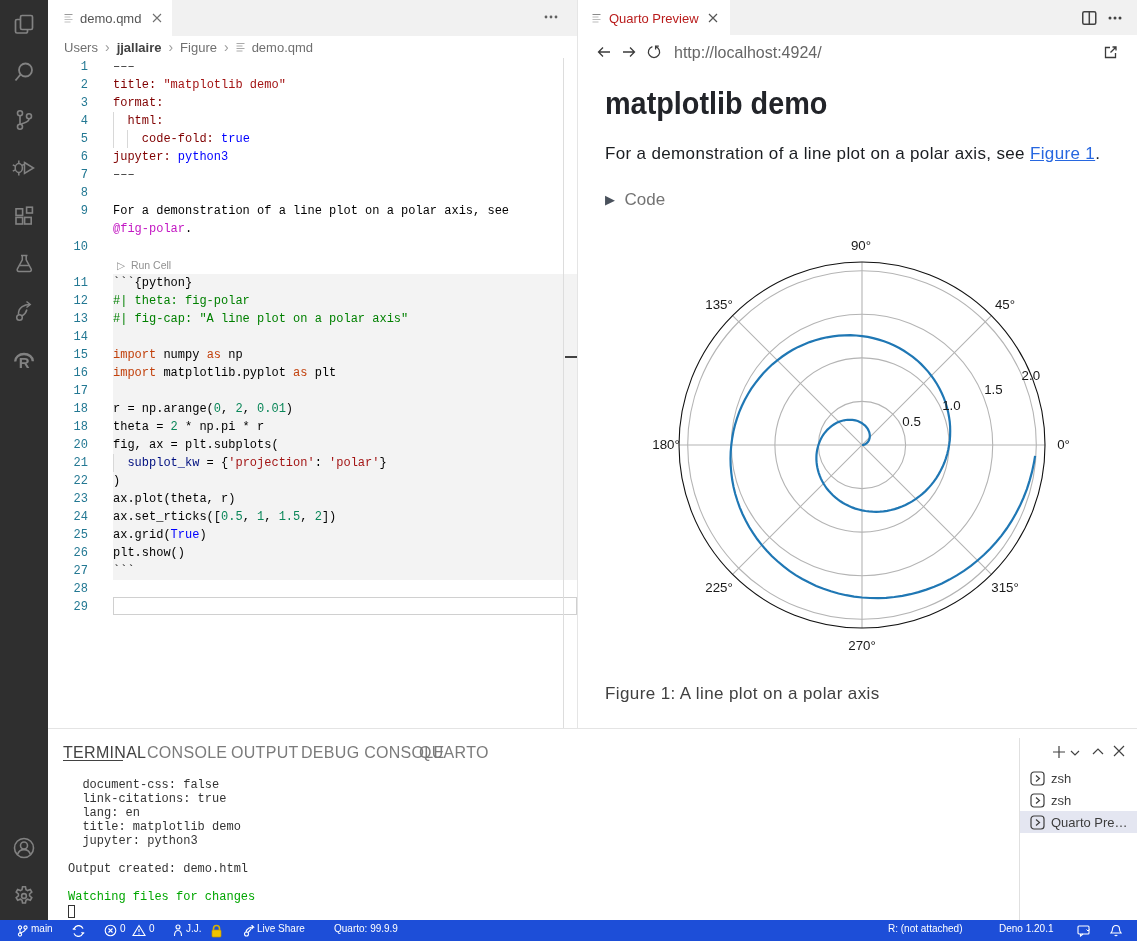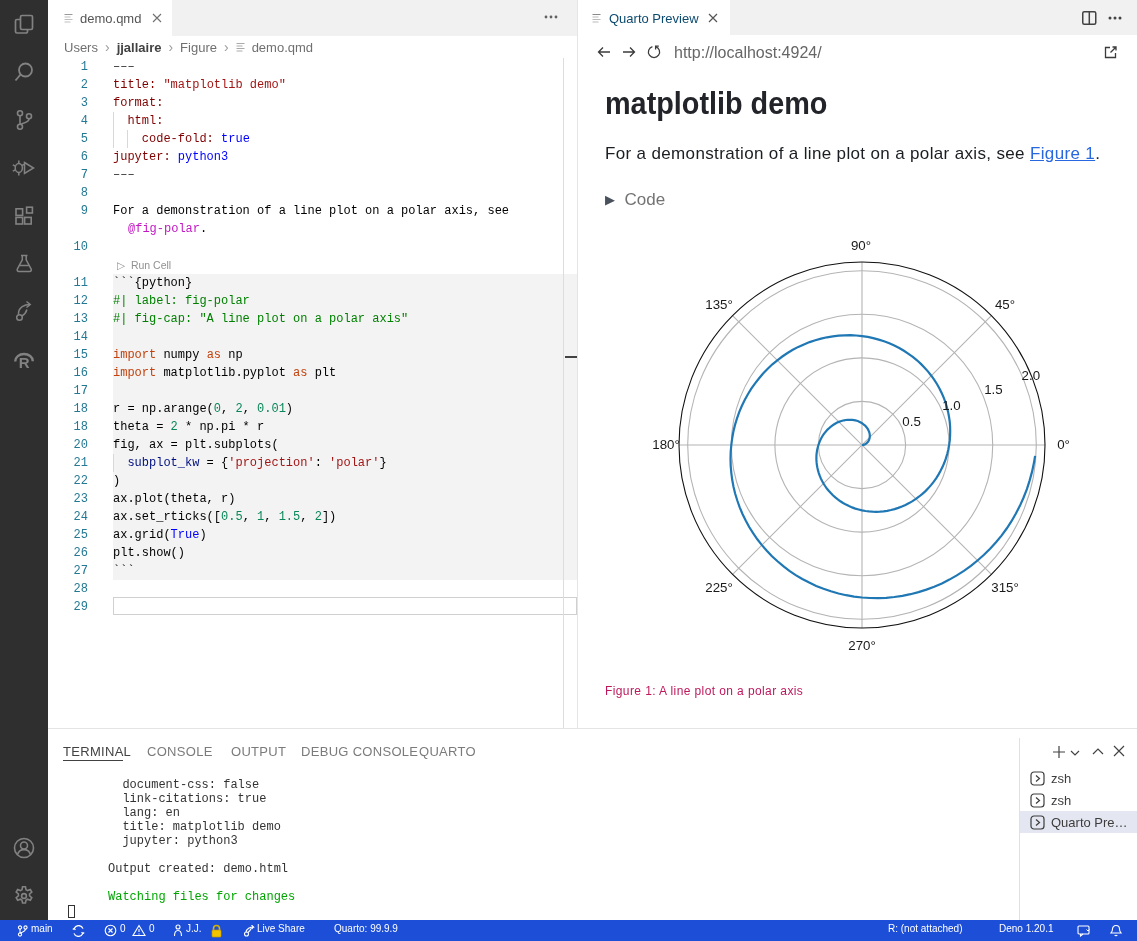--- a/index.html
+++ b/index.html
@@ -17,22 +17,22 @@
   .bsep { margin:0 7px; color:#9d9d9d; font-size:14px; }
   
   .ln { position:absolute; left:48px; width:40px; text-align:right; font:12px/18px "Liberation Mono",monospace; color:#237893; height:18px; }
   .cr { position:absolute; left:113px; font:12px/18px "Liberation Mono",monospace; color:#000; height:18px; white-space:pre; }
   .k { color:#800000; } .s { color:#a31515; } .kw { color:#c2410c; }
   .n { color:#098658; } .b { color:#0000ff; } .v { color:#001080; } .c { color:#008000; }
   .mg { color:#c317c3; } .gy { color:#333; }
   #cellbg { position:absolute; left:113px; top:274px; width:464px; height:306px; background:#f3f3f3; }
   
   #panel { position:absolute; left:48px; top:728px; width:1089px; height:192px; background:#fff; border-top:1px solid #e4e4e4; }
-  .ptab { position:absolute; top:15px; font-size:13px; letter-spacing:.3px; color:#7b7b7b; }
-  .term { position:absolute; left:20px; font:12px/14px "Liberation Mono",monospace; color:#333; white-space:pre;margin-left:40px; }
+  .ptab { position:absolute; top:15px; font-size:16px; letter-spacing:.3px; color:#7b7b7b; }
+  .term { position:absolute; left:20px; font:12px/14px "Liberation Mono",monospace; color:#333; white-space:pre; }
   .tli { position:absolute; left:982px; height:22px; font:13px/22px "Liberation Sans",sans-serif; color:#3d3d3d; }
   .ticsvg { margin-right:6px; vertical-align:-3px; }
   
   #status { position:absolute; left:0; top:920px; width:1137px; height:21px; background:#1d4ed8; color:#fff; font-size:10px; }
   .st { position:absolute; top:3px; white-space:nowrap; }
   
   #nav { position:absolute; left:578px; top:35px; width:559px; height:35px; background:#fff; }
   svg text { font-family:"Liberation Sans",sans-serif; }
 </style>
 </head>
@@ -148,27 +148,27 @@
       <div class="cr" style="top:112px;">  <span class="k">html:</span></div>
     <div class="ln" style="top:130px;">5</div>
       <div class="cr" style="top:130px;">    <span class="k">code-fold: </span><span class="b">true</span></div>
     <div class="ln" style="top:148px;">6</div>
       <div class="cr" style="top:148px;"><span class="k">jupyter: </span><span class="b">python3</span></div>
     <div class="ln" style="top:166px;">7</div>
       <div class="cr" style="top:166px;"><span class="gy">–––</span></div>
     <div class="ln" style="top:184px;">8</div>
     <div class="ln" style="top:202px;">9</div>
       <div class="cr" style="top:202px;">For a demonstration of a line plot on a polar axis, see</div>
-    <div class="cr" style="top:220px;margin-left:15px;"><span class="mg">@fig-polar</span>.</div>
+    <div class="cr" style="top:220px;"><span class="mg">@fig-polar</span>.</div>
     <div class="ln" style="top:238px;">10</div>
     <div class="abs" style="left:117px; top:256px; height:18px; font:10.5px/18px 'Liberation Sans',sans-serif; color:#919191;">▷&nbsp;&nbsp;Run Cell</div>
     <div class="ln" style="top:274px;">11</div>
       <div class="cr" style="top:274px;">```{python}</div>
     <div class="ln" style="top:292px;">12</div>
-      <div class="cr" style="top:292px;"><span class="c">#| label: fig-polar</span></div>
+      <div class="cr" style="top:292px;"><span class="c">#| theta: fig-polar</span></div>
     <div class="ln" style="top:310px;">13</div>
       <div class="cr" style="top:310px;"><span class="c">#| fig-cap: "A line plot on a polar axis"</span></div>
     <div class="ln" style="top:328px;">14</div>
     <div class="ln" style="top:346px;">15</div>
       <div class="cr" style="top:346px;"><span class="kw">import</span> numpy <span class="kw">as</span> np</div>
     <div class="ln" style="top:364px;">16</div>
       <div class="cr" style="top:364px;"><span class="kw">import</span> matplotlib.pyplot <span class="kw">as</span> plt</div>
     <div class="ln" style="top:382px;">17</div>
     <div class="ln" style="top:400px;">18</div>
       <div class="cr" style="top:400px;">r = np.arange(<span class="n">0</span>, <span class="n">2</span>, <span class="n">0.01</span>)</div>
@@ -201,21 +201,21 @@
   <div class="tabstrip" style="left:578px; width:559px;"></div>
   <div class="tab" style="left:578px; width:152px; padding-left:14px;">
     <svg width="11" height="11" viewBox="0 0 11 11" style="margin-right:6px;">
         <g stroke="#8a8a8a" stroke-width="1">
           <path d="M0.5 1.5 h8"></path>
           <path d="M0.5 4 h6" stroke="#bbb"></path>
           <path d="M0.5 6.5 h8" stroke="#bbb"></path>
           <path d="M0.5 9 h6" stroke="#bbb"></path>
         </g>
       </svg>
-    <span style="color:#0c4a6e;">Quarto Preview</span>
+    <span style="color:#b91c1c;">Quarto Preview</span>
     <svg width="10" height="10" viewBox="0 0 10 10" style="margin-left:9px;">
         <path d="M1 1 L9 9 M9 1 L1 9" stroke="#555" stroke-width="1.2"></path>
       </svg>
   </div>
   <svg class="abs" style="left:1082px; top:11px;" width="15" height="14" viewBox="0 0 15 14">
       <rect x="0.75" y="0.75" width="13" height="12.5" rx="1.5" fill="none" stroke="#424242" stroke-width="1.5"></rect>
       <path d="M7.3 1 v12" stroke="#424242" stroke-width="1.5"></path>
     </svg>
   <svg class="abs" style="left:1108px; top:15px;" width="14" height="6" viewBox="0 0 14 6">
       <g fill="#424242">
@@ -239,21 +239,21 @@
   <div class="abs" style="left:674px; top:44px; font-size:16px; color:#666;">http://localhost:4924/</div>
   <svg class="abs" style="left:1103px; top:45px;" width="15" height="15" viewBox="0 0 15 15" fill="none" stroke="#3b3b3b" stroke-width="1.3">
       <path d="M7 2.5 H2.5 V12.5 H12.5 V8"></path>
       <path d="M9.5 2 H13 V5.5 M12.8 2.2 L7.5 7.5"></path>
     </svg>
 
   <div id="preview">
     <div class="abs" style="left:605px; top:85px; font-size:32px; font-weight:700; color:#222429; transform:scaleX(0.9); transform-origin:0 0; white-space:nowrap;">matplotlib demo</div>
     <div class="abs" style="left:605px; top:144px; font-size:17px; letter-spacing:0.35px; color:#1a1d21; white-space:nowrap;">For a demonstration of a line plot on a polar axis, see <span style="color:#2767e0; text-decoration:underline;">Figure 1</span>.</div>
     <div class="abs" style="left:605px; top:190px; font-size:17px;"><span style="font-size:13px; vertical-align:1px; color:#49515c;">▶</span>&nbsp; <span style="color:#737373;">Code</span></div>
-    <div class="abs" style="left:605px; top:684px; font-size:12px; letter-spacing:0.4px; color:#be185d; white-space:nowrap;">Figure 1: A line plot on a polar axis</div>
+    <div class="abs" style="left:605px; top:684px; font-size:17px; letter-spacing:0.4px; color:#404040; white-space:nowrap;">Figure 1: A line plot on a polar axis</div>
 
     <svg class="abs" style="left:642px; top:225px;" width="440" height="440" viewBox="0 0 440 440">
       <g fill="none" stroke="#b4b4b4" stroke-width="1.1">
         <circle cx="220" cy="220" r="43.6"></circle>
         <circle cx="220" cy="220" r="87.1"></circle>
         <circle cx="220" cy="220" r="130.7"></circle>
         <circle cx="220" cy="220" r="174.3"></circle>
         <path d="M37 220 H403 M220 37 V403"></path>
         <path d="M90.6 90.6 L349.4 349.4 M349.4 90.6 L90.6 349.4"></path>
       </g>

